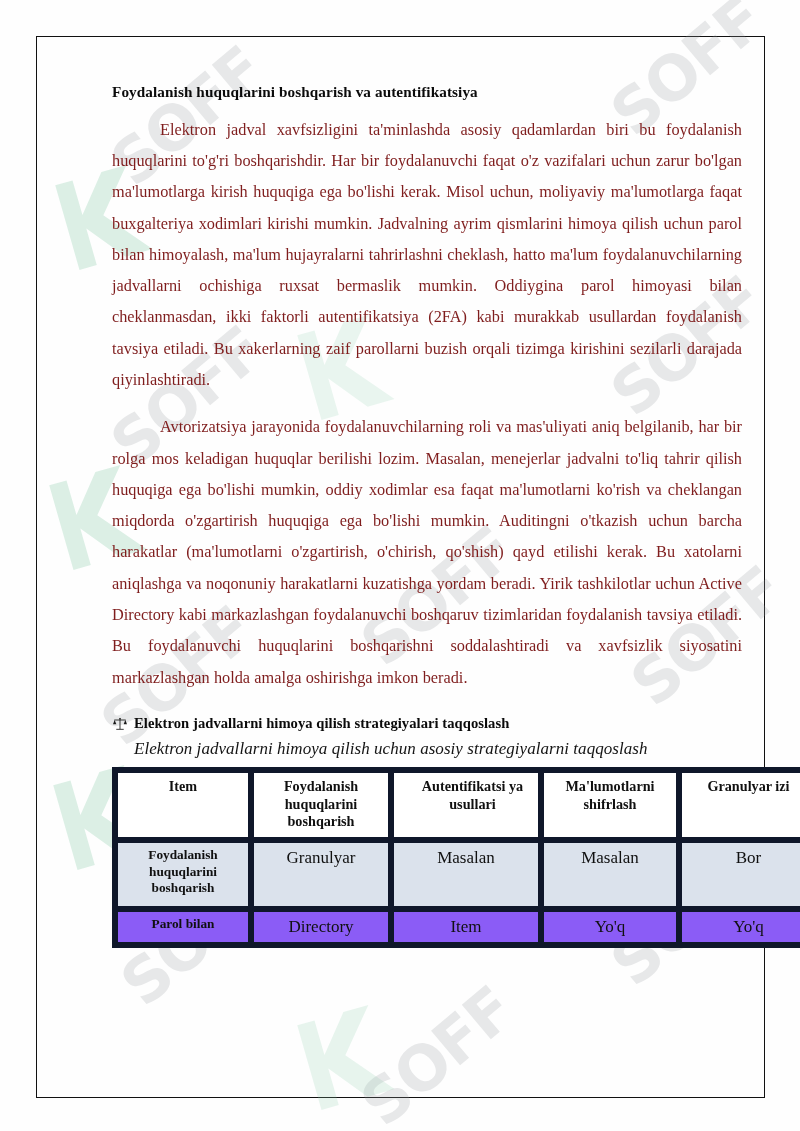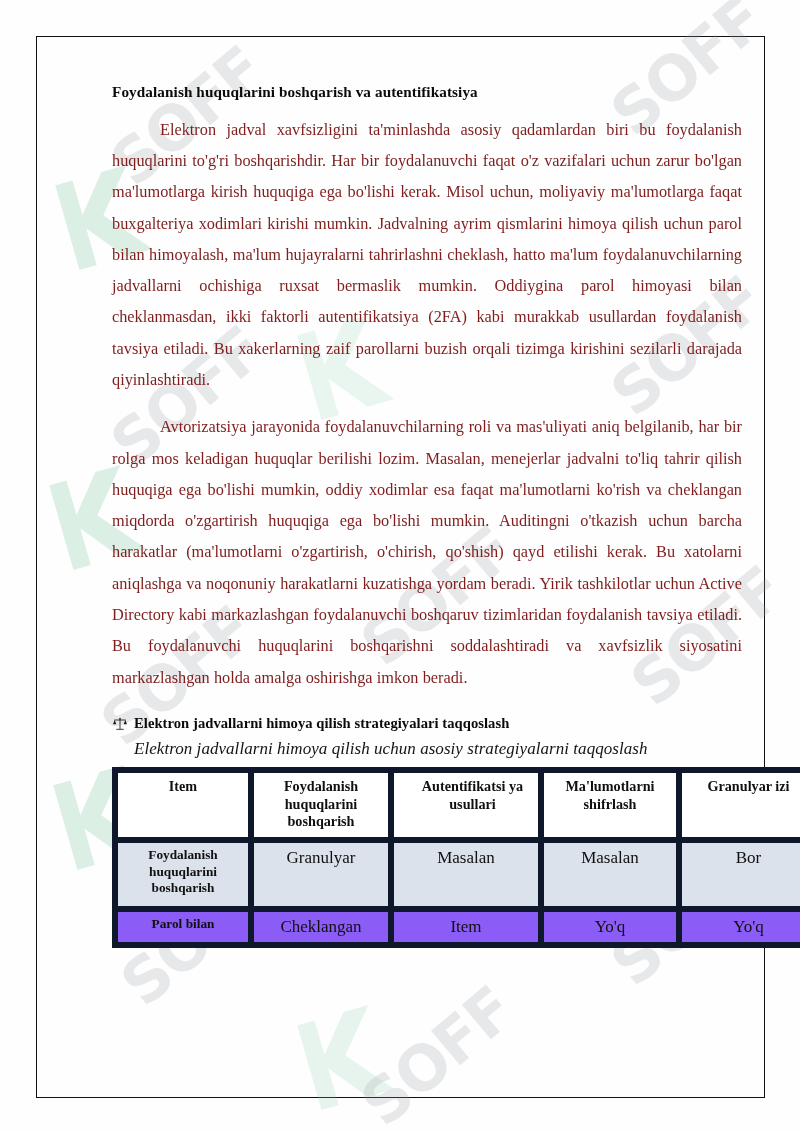--- a/index.html
+++ b/index.html
@@ -261,21 +261,21 @@
       <tbody>
         <tr class="row-shaded">
           <td class="rowhead">Foydalanish huquqlarini boshqarish</td>
           <td class="val">Granulyar</td>
           <td class="val">Masalan</td>
           <td class="val">Masalan</td>
           <td class="val">Bor</td>
         </tr>
         <tr class="row-plain">
           <td class="rowhead">Parol bilan</td>
-          <td class="val">Cheklangan</td>
+          <td class="val">Directory</td>
           <td class="val">Item</td>
           <td class="val">Yo'q</td>
           <td class="val">Yo'q</td>
         </tr>
       </tbody>
     </table>
 
   </div>
 </div>
 

